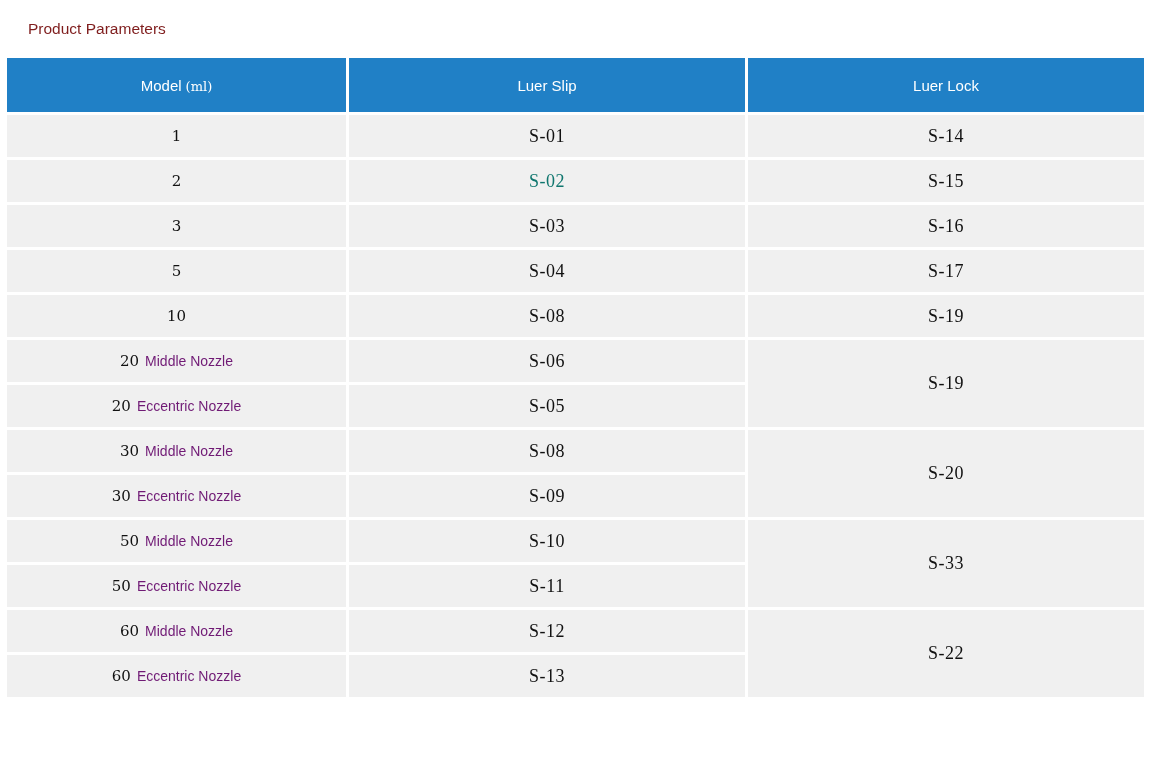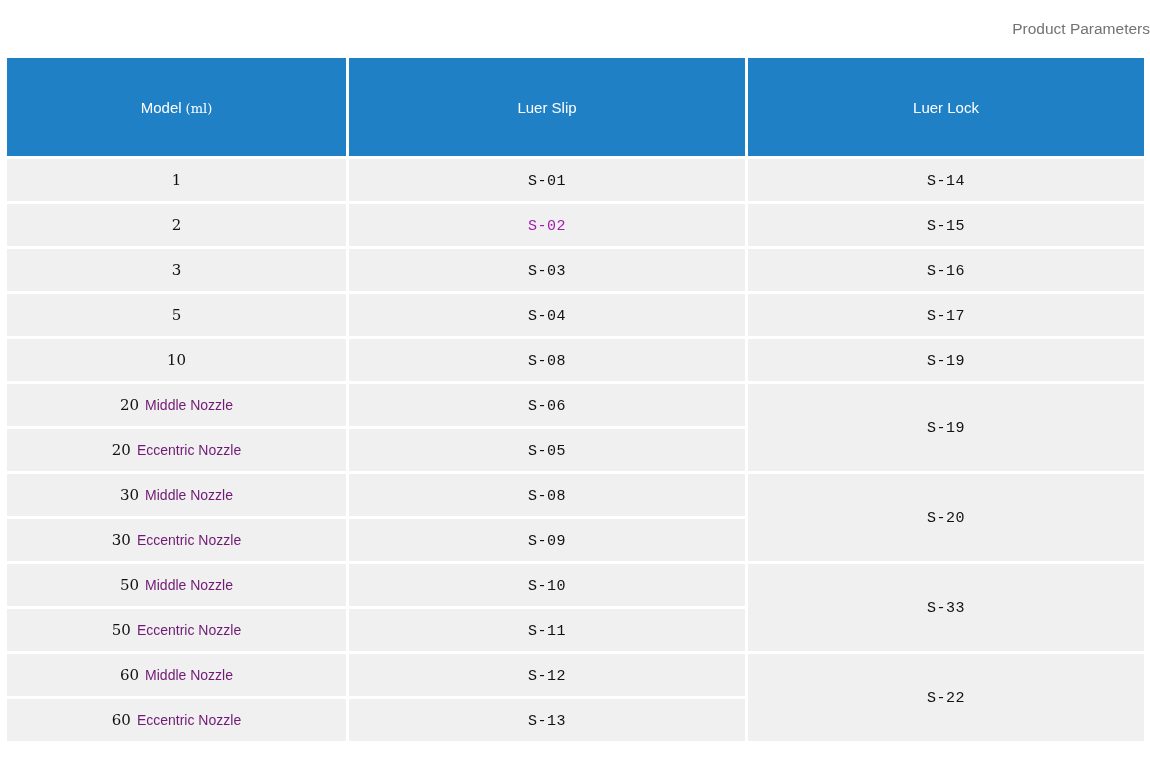--- a/index.html
+++ b/index.html
@@ -8,36 +8,35 @@
     width: 1150px;
     height: 760px;
     background: #ffffff;
     font-family: "Liberation Sans", sans-serif;
     overflow: hidden;
   }
   .title {
     padding: 20px 0 0 28px;
     font-size: 15.5px;
     line-height: 18px;
-    color: #737373;
-    text-align: right;
+    color: #7f1d1d;
   }
   table.params {
     border-collapse: separate;
     border-spacing: 3px;
     table-layout: fixed;
     width: 1143px;
     margin: 17px 0 0 4px;
   }
   table.params th {
     background: #2080c6;
     color: #ffffff;
     font-weight: 400;
     font-size: 15px;
-    height: 98px;
+    height: 54px;
     text-align: center;
     vertical-align: middle;
     padding: 0;
   }
   table.params td {
     background: #f0f0f0;
     height: 42px;
     text-align: center;
     vertical-align: middle;
     padding: 0;
@@ -47,26 +46,26 @@
     font-size: 15px;
     color: #111111;
   }
   .lbl {
     font-size: 14px;
     color: #701a75;
     margin-left: 6px;
   }
   .lbl:empty { display: none; }
   .code-text {
-    font-family: Liberation Mono, monospace;
-    font-size: 15px;
+    font-family: Liberation Serif, serif;
+    font-size: 18px;
     letter-spacing: 0.5px;
     color: #111111;
   }
-  .highlight { color: #a21caf; }
+  .highlight { color: #0f766e; }
   .unit {
     font-family: "DejaVu Serif", serif;
     font-size: 13px;
     margin-left: 4px;
   }
 </style>
 </head>
 <body>
 
 <div class="page">

